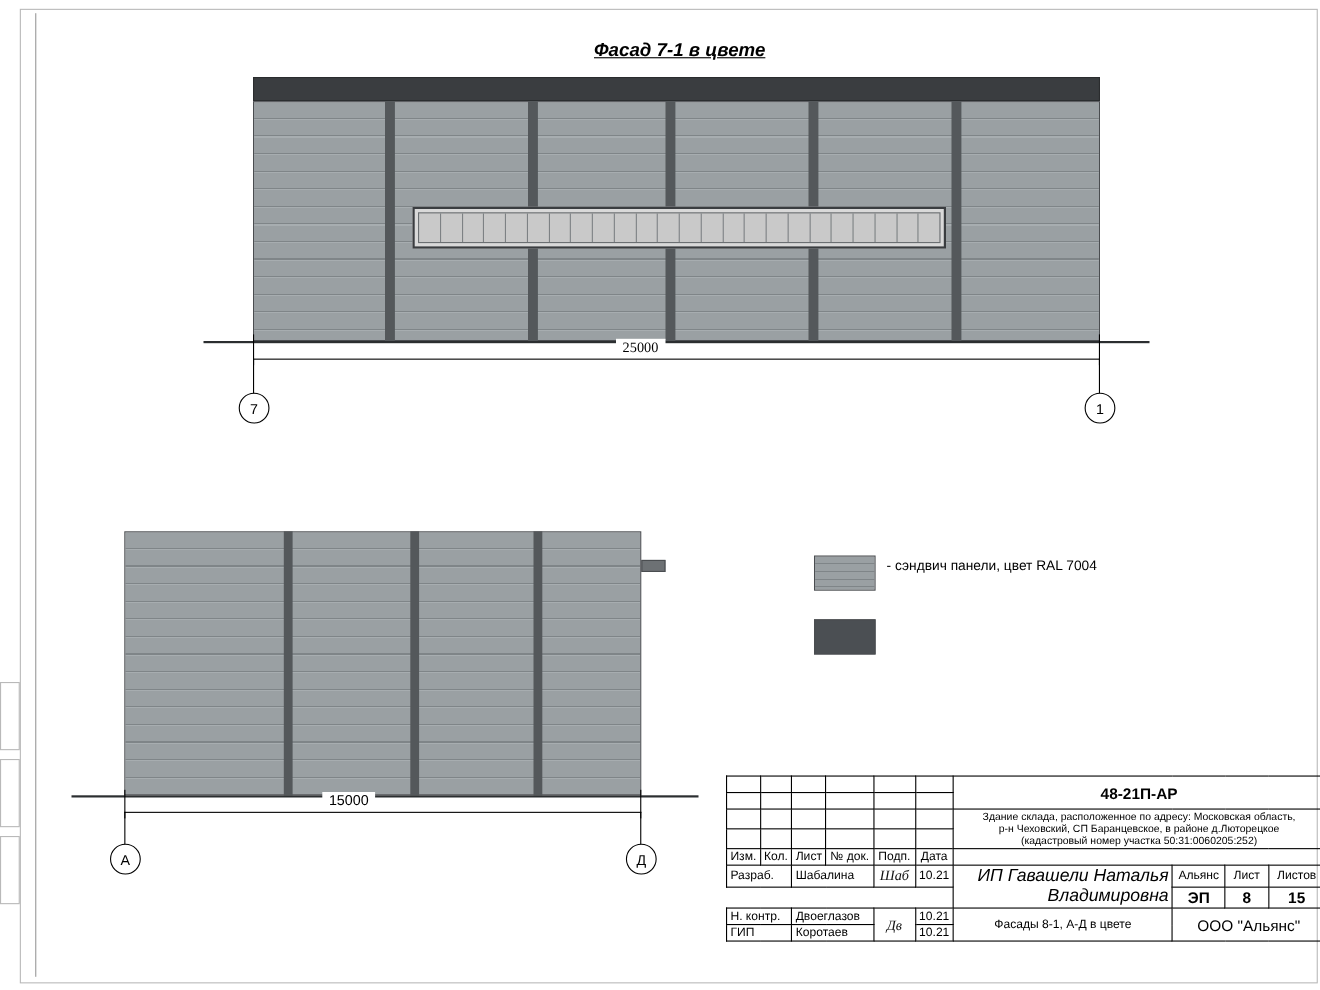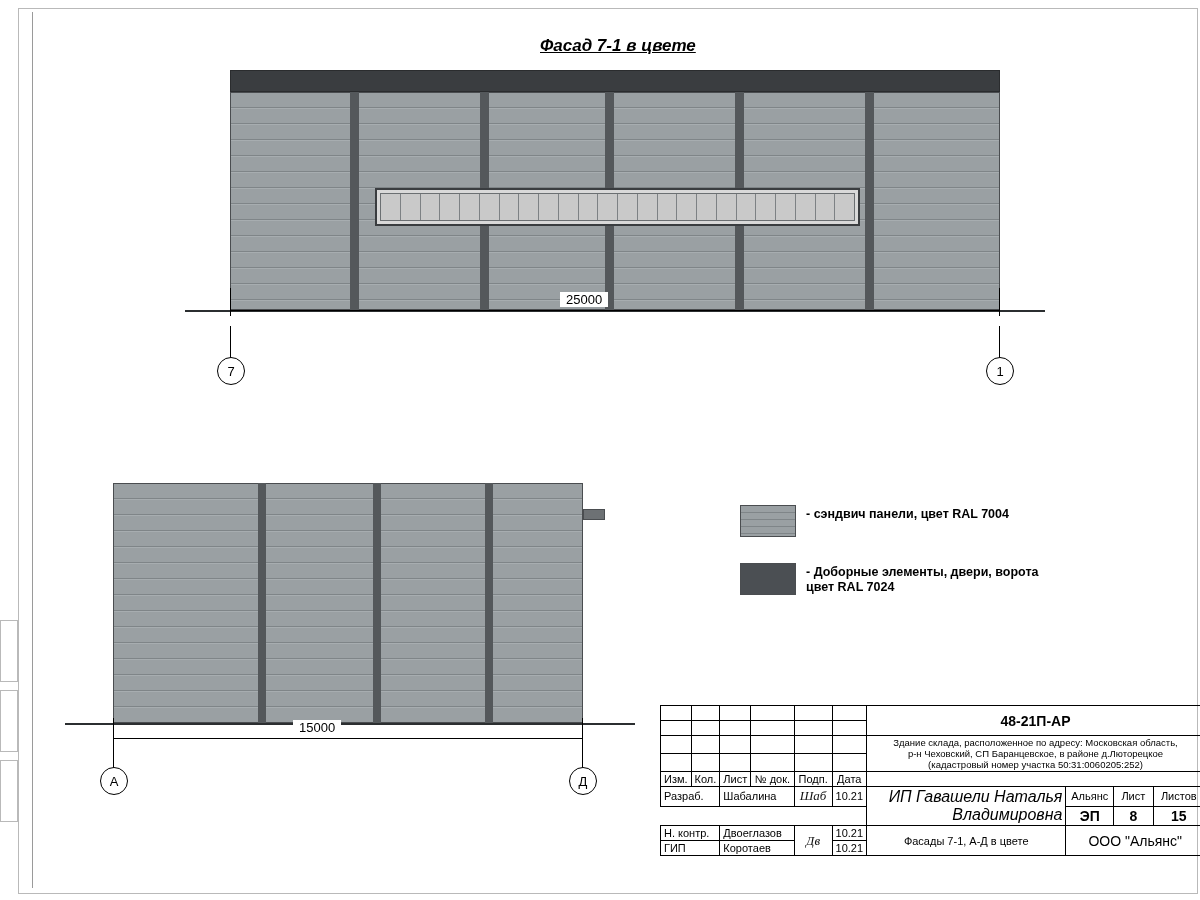--- a/index.html
+++ b/index.html
@@ -65,21 +65,21 @@
   }
   .elev1 .strip-window .panes span{
     flex:1 1 0;border-right:1px solid #7d8184;
   }
   .elev1 .strip-window .panes span:last-child{border-right:none;}
   .elev1 .ground{
     position:absolute;left:-45px;top:240px;width:860px;height:2px;background:#2b2e30;
   }
 
   
-  .dim1{position:absolute;left:230px;top:296px;width:786px;height:30px;}
+  .dim1{position:absolute;left:230px;top:312px;width:786px;height:30px;font-family:Liberation Serif, serif;}
   .dim1 .line{position:absolute;left:0;top:14px;width:770px;height:1px;background:#000;}
   .dim1 .ext{position:absolute;top:-8px;width:1px;height:28px;background:#000;}
   .dim1 .ext.l{left:0;} .dim1 .ext.r{left:769px;}
   .dim1 .val{position:absolute;left:330px;top:-4px;font-size:13px;background:#fff;padding:0 6px;}
 
   .axis-bubble{
     position:absolute;width:26px;height:26px;border:1px solid #000;border-radius:50%;
     display:flex;align-items:center;justify-content:center;font-size:13px;background:#fff;
   }
   .axis-leader{position:absolute;width:1px;background:#000;}
@@ -101,21 +101,21 @@
   }
   .elev2 .ground{position:absolute;left:-48px;top:240px;width:570px;height:2px;background:#2b2e30;}
 
   .dim2{position:absolute;left:113px;top:724px;width:470px;height:30px;}
   .dim2 .line{position:absolute;left:0;top:14px;width:470px;height:1px;background:#000;}
   .dim2 .ext{position:absolute;top:-6px;width:1px;height:26px;background:#000;}
   .dim2 .ext.l{left:0;} .dim2 .ext.r{left:469px;}
   .dim2 .val{position:absolute;left:180px;top:-4px;font-size:13px;background:#fff;padding:0 6px;}
 
   
-  .legend{position:absolute;left:740px;top:505px;width:330px;font-weight:bold;}
+  .legend{position:absolute;left:740px;top:505px;width:330px;}
   .legend .row{display:flex;align-items:flex-start;margin-bottom:26px;}
   .legend .swatch{
     width:54px;height:30px;border:1px solid #4a4d50;flex:0 0 auto;margin-right:10px;
   }
   .legend .sw-sandwich{
     background:repeating-linear-gradient(to bottom,
       #9aa0a3 0px,#9aa0a3 6px,
       #7f8588 6px,#7f8588 7px);
   }
   .legend .sw-dark{background:#4b4f53;}
@@ -229,24 +229,20 @@
   <div class="axis-bubble" style="left:100px;top:767px;">А</div>
   <div class="axis-bubble" style="left:569px;top:767px;">Д</div>
 
   <div class="legend">
     <div class="row">
       <div class="swatch sw-sandwich"></div>
       <div class="txt">- сэндвич панели, цвет RAL 7004</div>
     </div>
     <div class="row">
       <div class="swatch sw-dark"></div>
-      <div class="txt">
-        <div>- Доборные элементы, двери, ворота</div>
-        <div>цвет RAL 7024</div>
-      </div>
     </div>
   </div>
 
   <div class="stamp">
     <table>
       <colgroup>
         <col style="width:28px">
           <col style="width:28px">
           <col style="width:28px">
         <col style="width:44px">
@@ -326,21 +322,21 @@
           <td style="border:none">&nbsp;</td>
           <td class="big">ЭП</td>
           <td class="big">8</td>
           <td class="big">15</td>
         </tr>
         <tr>
           <td colspan="2">Н. контр.</td>
           <td colspan="2">Двоеглазов</td>
           <td class="c sig" rowspan="2">Дв</td>
           <td class="c">10.21</td>
-          <td class="c" rowspan="2">Фасады 7-1, А-Д в цвете</td>
+          <td class="c" rowspan="2">Фасады 8-1, А-Д в цвете</td>
           <td class="org" rowspan="2" colspan="3">ООО "Альянс"</td>
         </tr>
         <tr>
           <td colspan="2">ГИП</td>
           <td colspan="2">Коротаев</td>
           <td class="c">10.21</td>
         </tr>
       </tbody>
     </table>
   </div>

